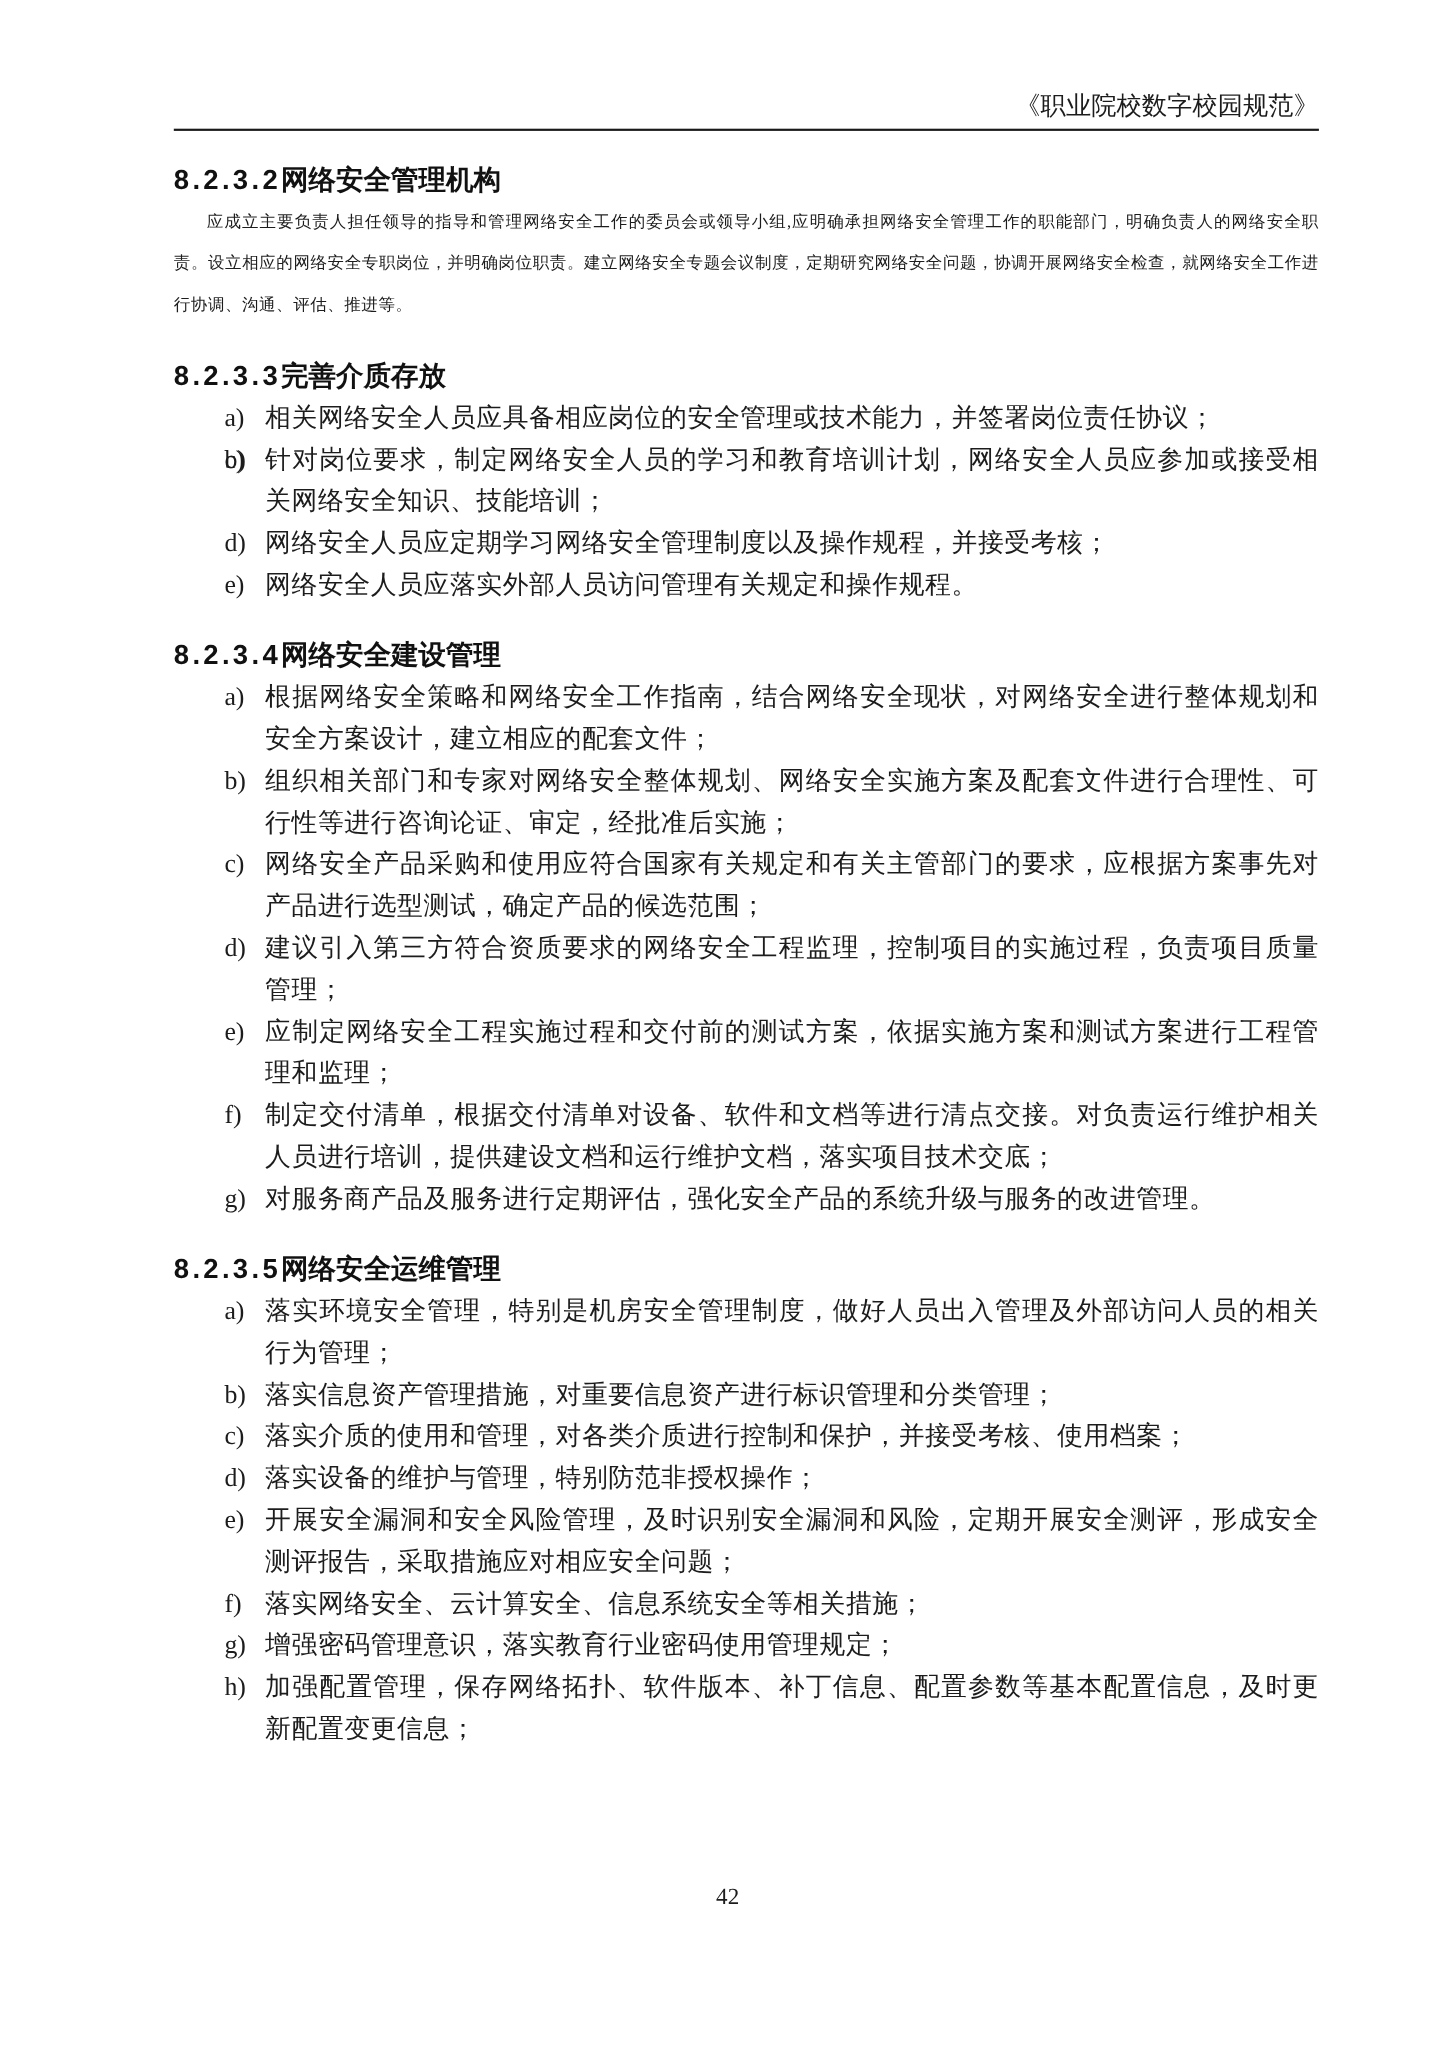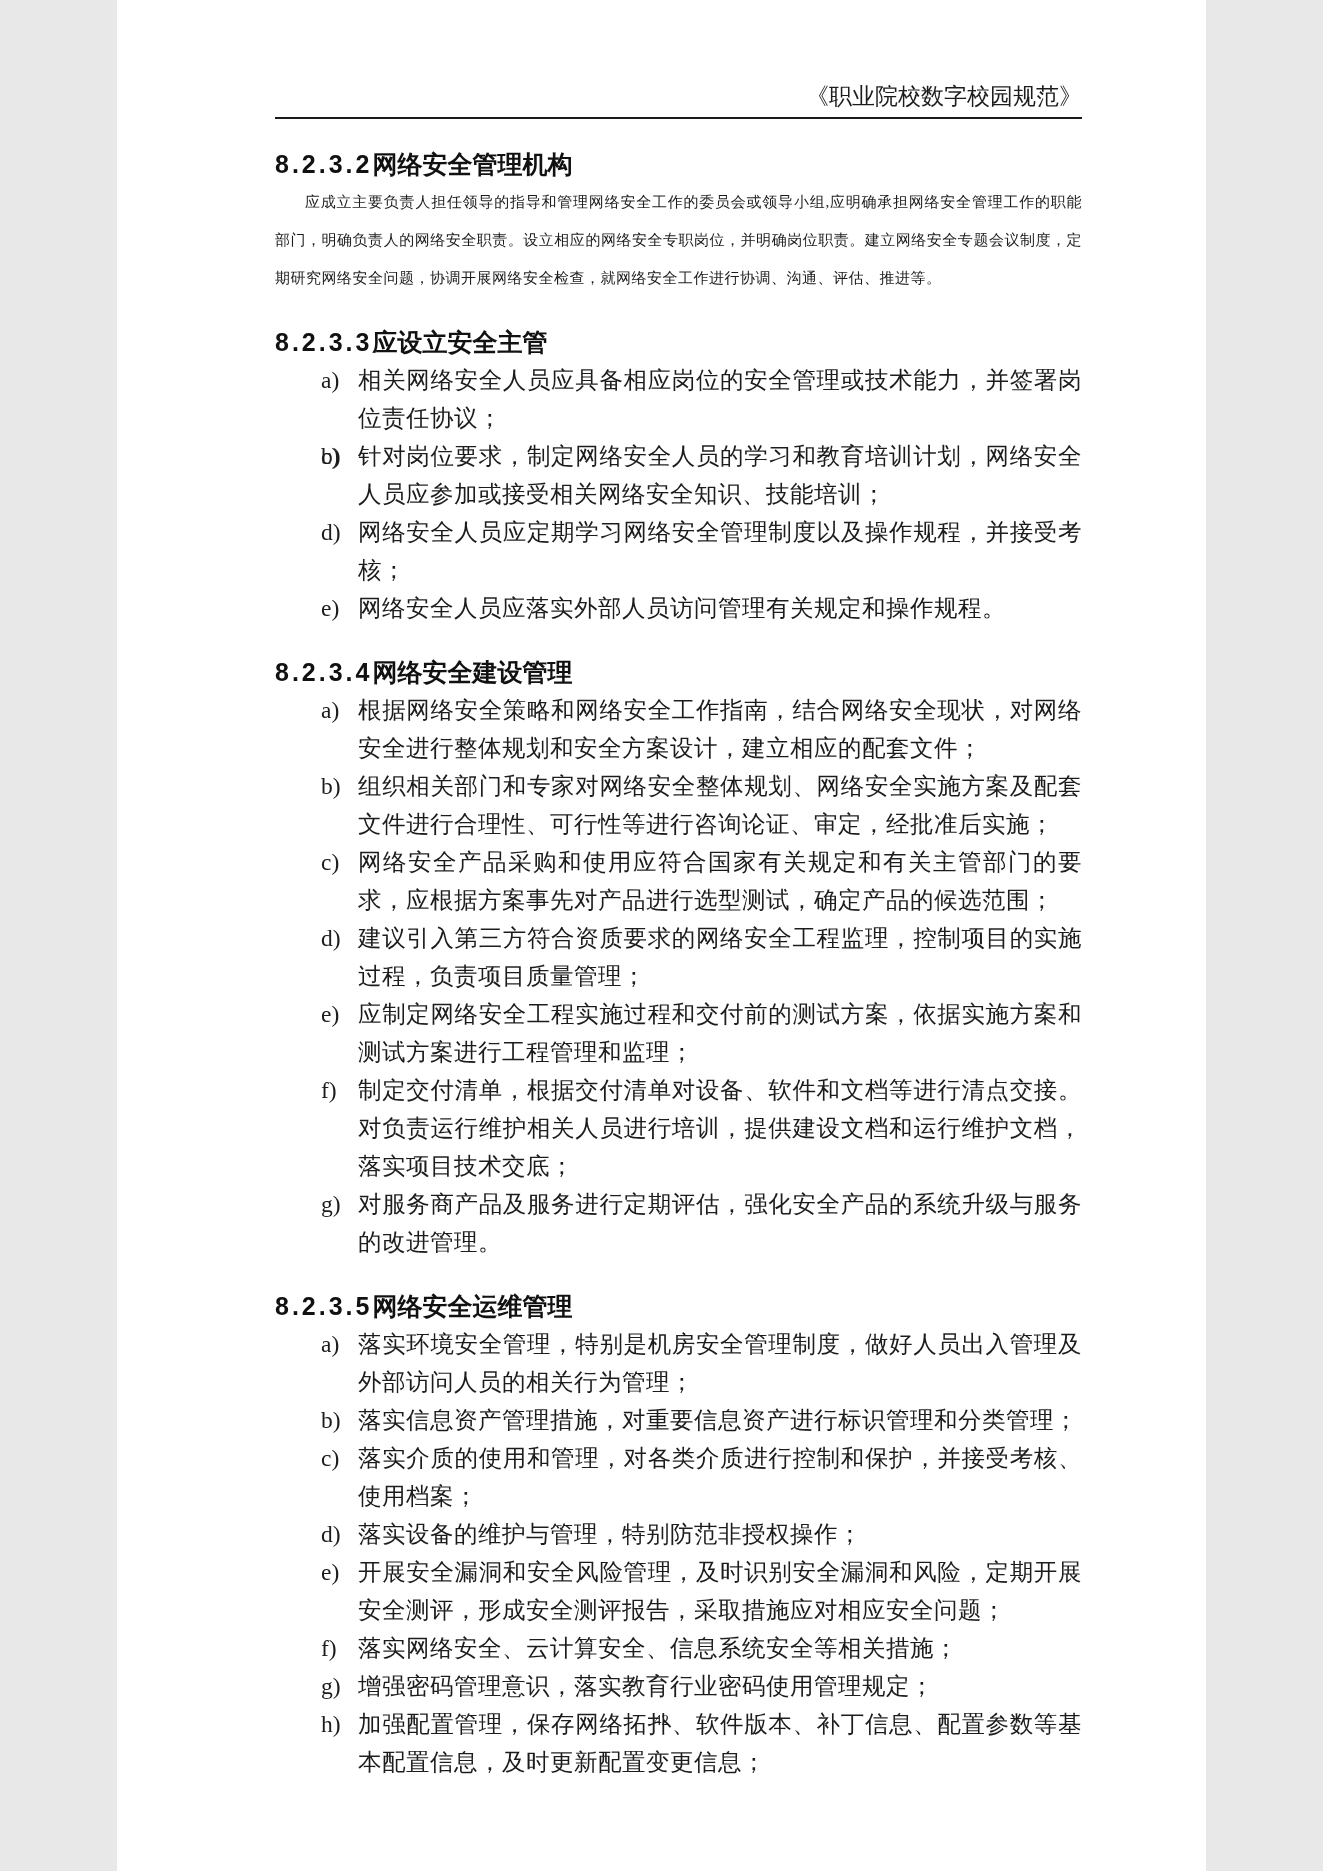--- a/index.html
+++ b/index.html
@@ -2,21 +2,21 @@
 <html lang="zh"><head>
 <meta charset="utf-8">
 <style>
   html, body {
     margin: 0;
     padding: 0;
     background: #e8e8e8;
   }
   .page {
     position: relative;
-    width: 1089px;
+    width: 1323px;
     height: 1871px;
     margin: 0 auto;
     background: #ffffff;
     box-sizing: border-box;
     padding: 84px 124px 0 158px;
     color: #1c1c1c;
     font-family: "Liberation Serif", "DejaVu Serif", serif;
   }
   
   .doc-header {
@@ -70,41 +70,41 @@
     top: 0;
     letter-spacing: 0;
   }
   
   .page-footer {
     position: absolute;
     left: 0;
     top: 1712px;
     width: 100%;
     text-align: center;
-    font-size: 15px;
+    font-size: 21px;
     color: #1c1c1c;
     font-family: Liberation Serif, serif;
   }
 </style>
 </head>
 <body>
 
 <div class="page">
 
   <div class="doc-header">
     <span>《职业院校数字校园规范》</span>
   </div>
 
   <h2 class="sec-h">
     <span class="sec-num">8.2.3.2</span><span class="sec-title">网络安全管理机构</span>
   </h2>
   <p class="para">应成立主要负责人担任领导的指导和管理网络安全工作的委员会或领导小组,应明确承担网络安全管理工作的职能部门，明确负责人的网络安全职责。设立相应的网络安全专职岗位，并明确岗位职责。建立网络安全专题会议制度，定期研究网络安全问题，协调开展网络安全检查，就网络安全工作进行协调、沟通、评估、推进等。</p>
 
   <h2 class="sec-h">
-    <span class="sec-num">8.2.3.3</span><span class="sec-title">应设立安全主管</span>
+    <span class="sec-num">8.2.3.3</span><span class="sec-title">完善介质存放</span>
   </h2>
   <ul class="items">
     <li><span class="li-label">a)</span><span>相关网络安全人员应具备相应岗位的安全管理或技术能力，并签署岗位责任协议；</span></li>
     <li><span class="li-label">b)</span></li>
     <li><span class="li-label">c)</span><span>针对岗位要求，制定网络安全人员的学习和教育培训计划，网络安全人员应参加或接受相关网络安全知识、技能培训；</span></li>
     <li><span class="li-label">d)</span><span>网络安全人员应定期学习网络安全管理制度以及操作规程，并接受考核；</span></li>
     <li><span class="li-label">e)</span><span>网络安全人员应落实外部人员访问管理有关规定和操作规程。</span></li>
   </ul>
 
   <h2 class="sec-h">

